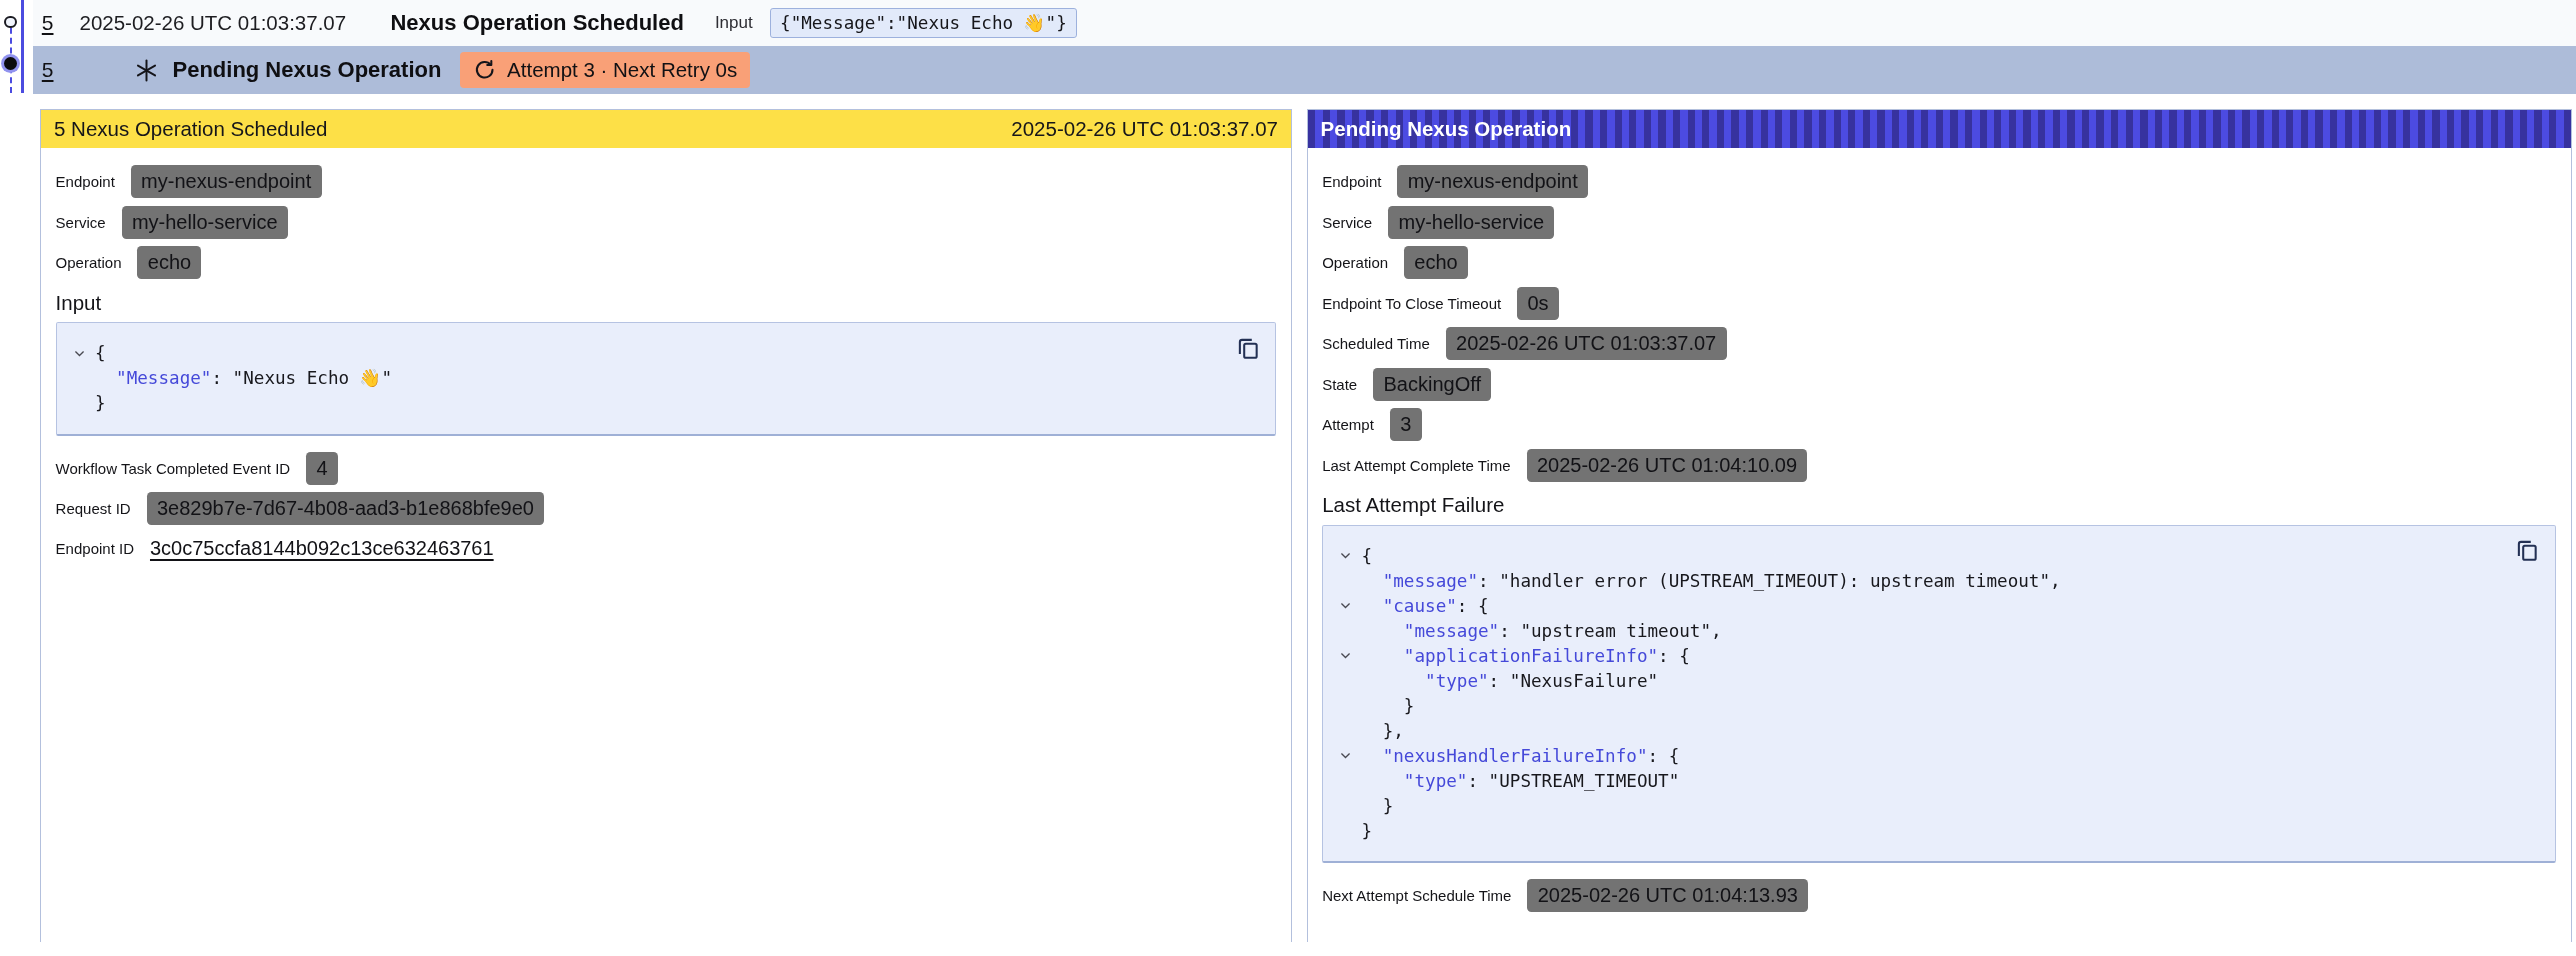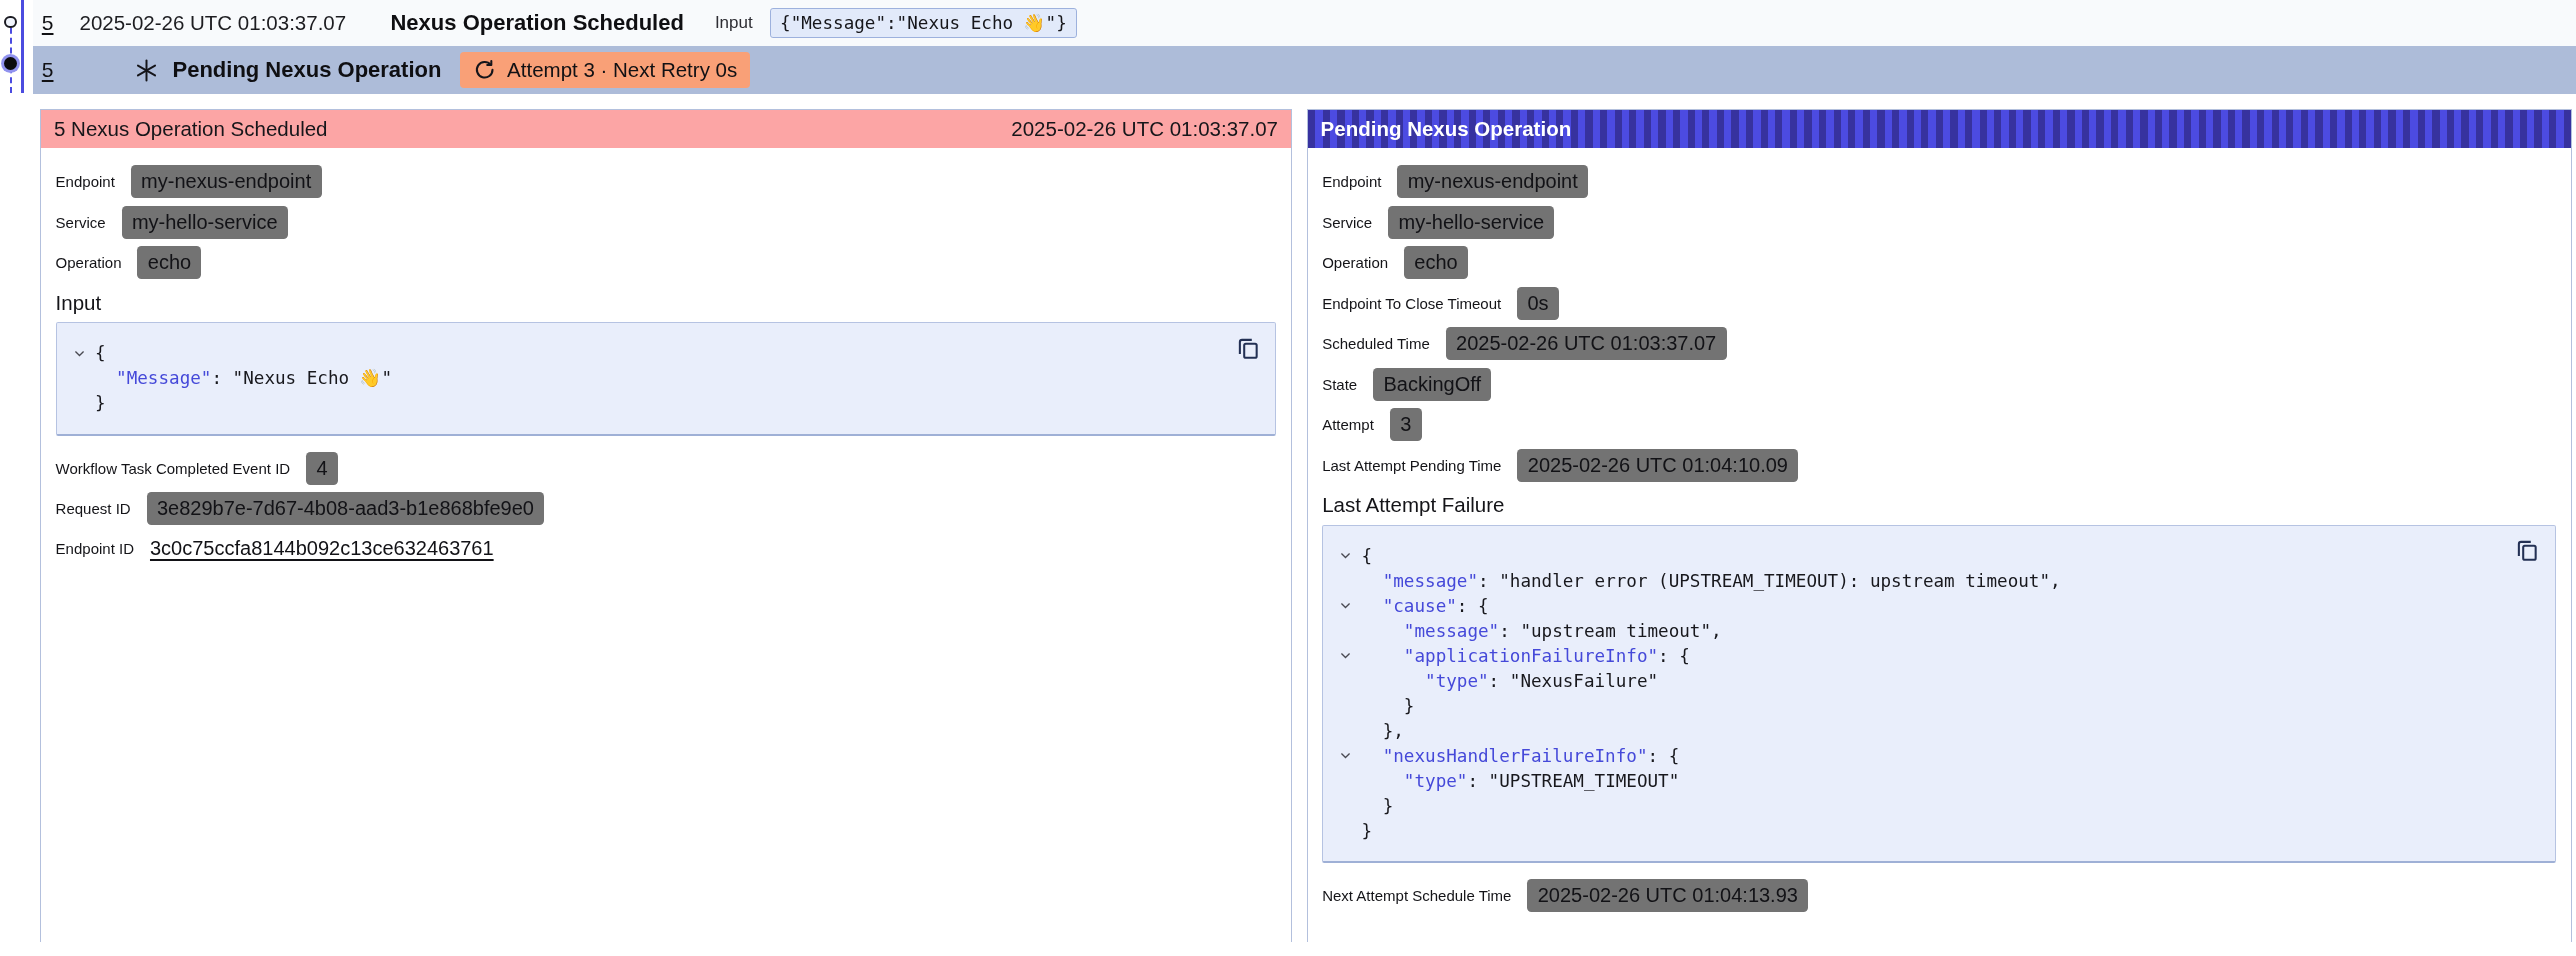--- a/index.html
+++ b/index.html
@@ -37,21 +37,21 @@
                  font-size:20.5px; color:#111114; }
 
   
   .panels { display:flex; gap:14.6px; margin:14.6px 0 0 40px; align-items:stretch; height:833px; }
   .panel { border:1.5px solid #b3c0dd; border-bottom:none; background:#ffffff; }
   .panel.left  { width:1252px; flex:none; }
   .panel.right { flex:1; margin-right:4.4px; }
 
   .panel-header { height:38px; display:flex; align-items:center; justify-content:space-between;
                   padding:0 13px; font-size:20.5px; }
-  .panel-header.plain { background:#fca5a5; color:#16161a;text-align:center; }
+  .panel-header.plain { background:#fde047; color:#16161a;text-align:center; }
   .panel-header.striped { background:repeating-linear-gradient(90deg,#37329f 0 7.3px,#4c4be2 7.3px 14.6px);
                   color:#ffffff; font-weight:700; }
 
   .panel-body { padding:10.3px 14.6px 0 14.6px; }
   .field { display:flex; align-items:center; margin:7.3px 0; min-height:33px; }
   .flabel { font-size:15px; color:#141418; margin-right:16px; }
   .chip { background:#737373; border-radius:4.4px; padding:5.1px 10.3px; font-size:20px; color:#121216; }
   .idlink { font-size:20px; color:#121216; text-decoration:underline; text-underline-offset:3.7px; }
   .sublabel { font-size:20.5px; color:#141418; margin:11.7px 0 2.9px 0; }
 
@@ -196,21 +196,21 @@
         </div>
         <div class="field">
           <span class="flabel">State</span>
           <span class="chip">BackingOff</span>
         </div>
         <div class="field">
           <span class="flabel">Attempt</span>
           <span class="chip">3</span>
         </div>
         <div class="field">
-          <span class="flabel">Last Attempt Pending Time</span>
+          <span class="flabel">Last Attempt Complete Time</span>
           <span class="chip">2025-02-26 UTC 01:04:10.09</span>
         </div>
 
         <div class="sublabel">Last Attempt Failure</div>
         <div class="codeblock">
           <button class="copy-btn">
             <svg width="26" height="26" viewBox="0 0 24 24" fill="none" stroke="#233054" stroke-width="1.9" stroke-linejoin="round">
               <rect x="8.5" y="8" width="11.5" height="13" rx="1.5"></rect>
               <path d="M15.5 4.5 H6.5 A2 2 0 0 0 4.5 6.5 V17.5"></path>
             </svg>

